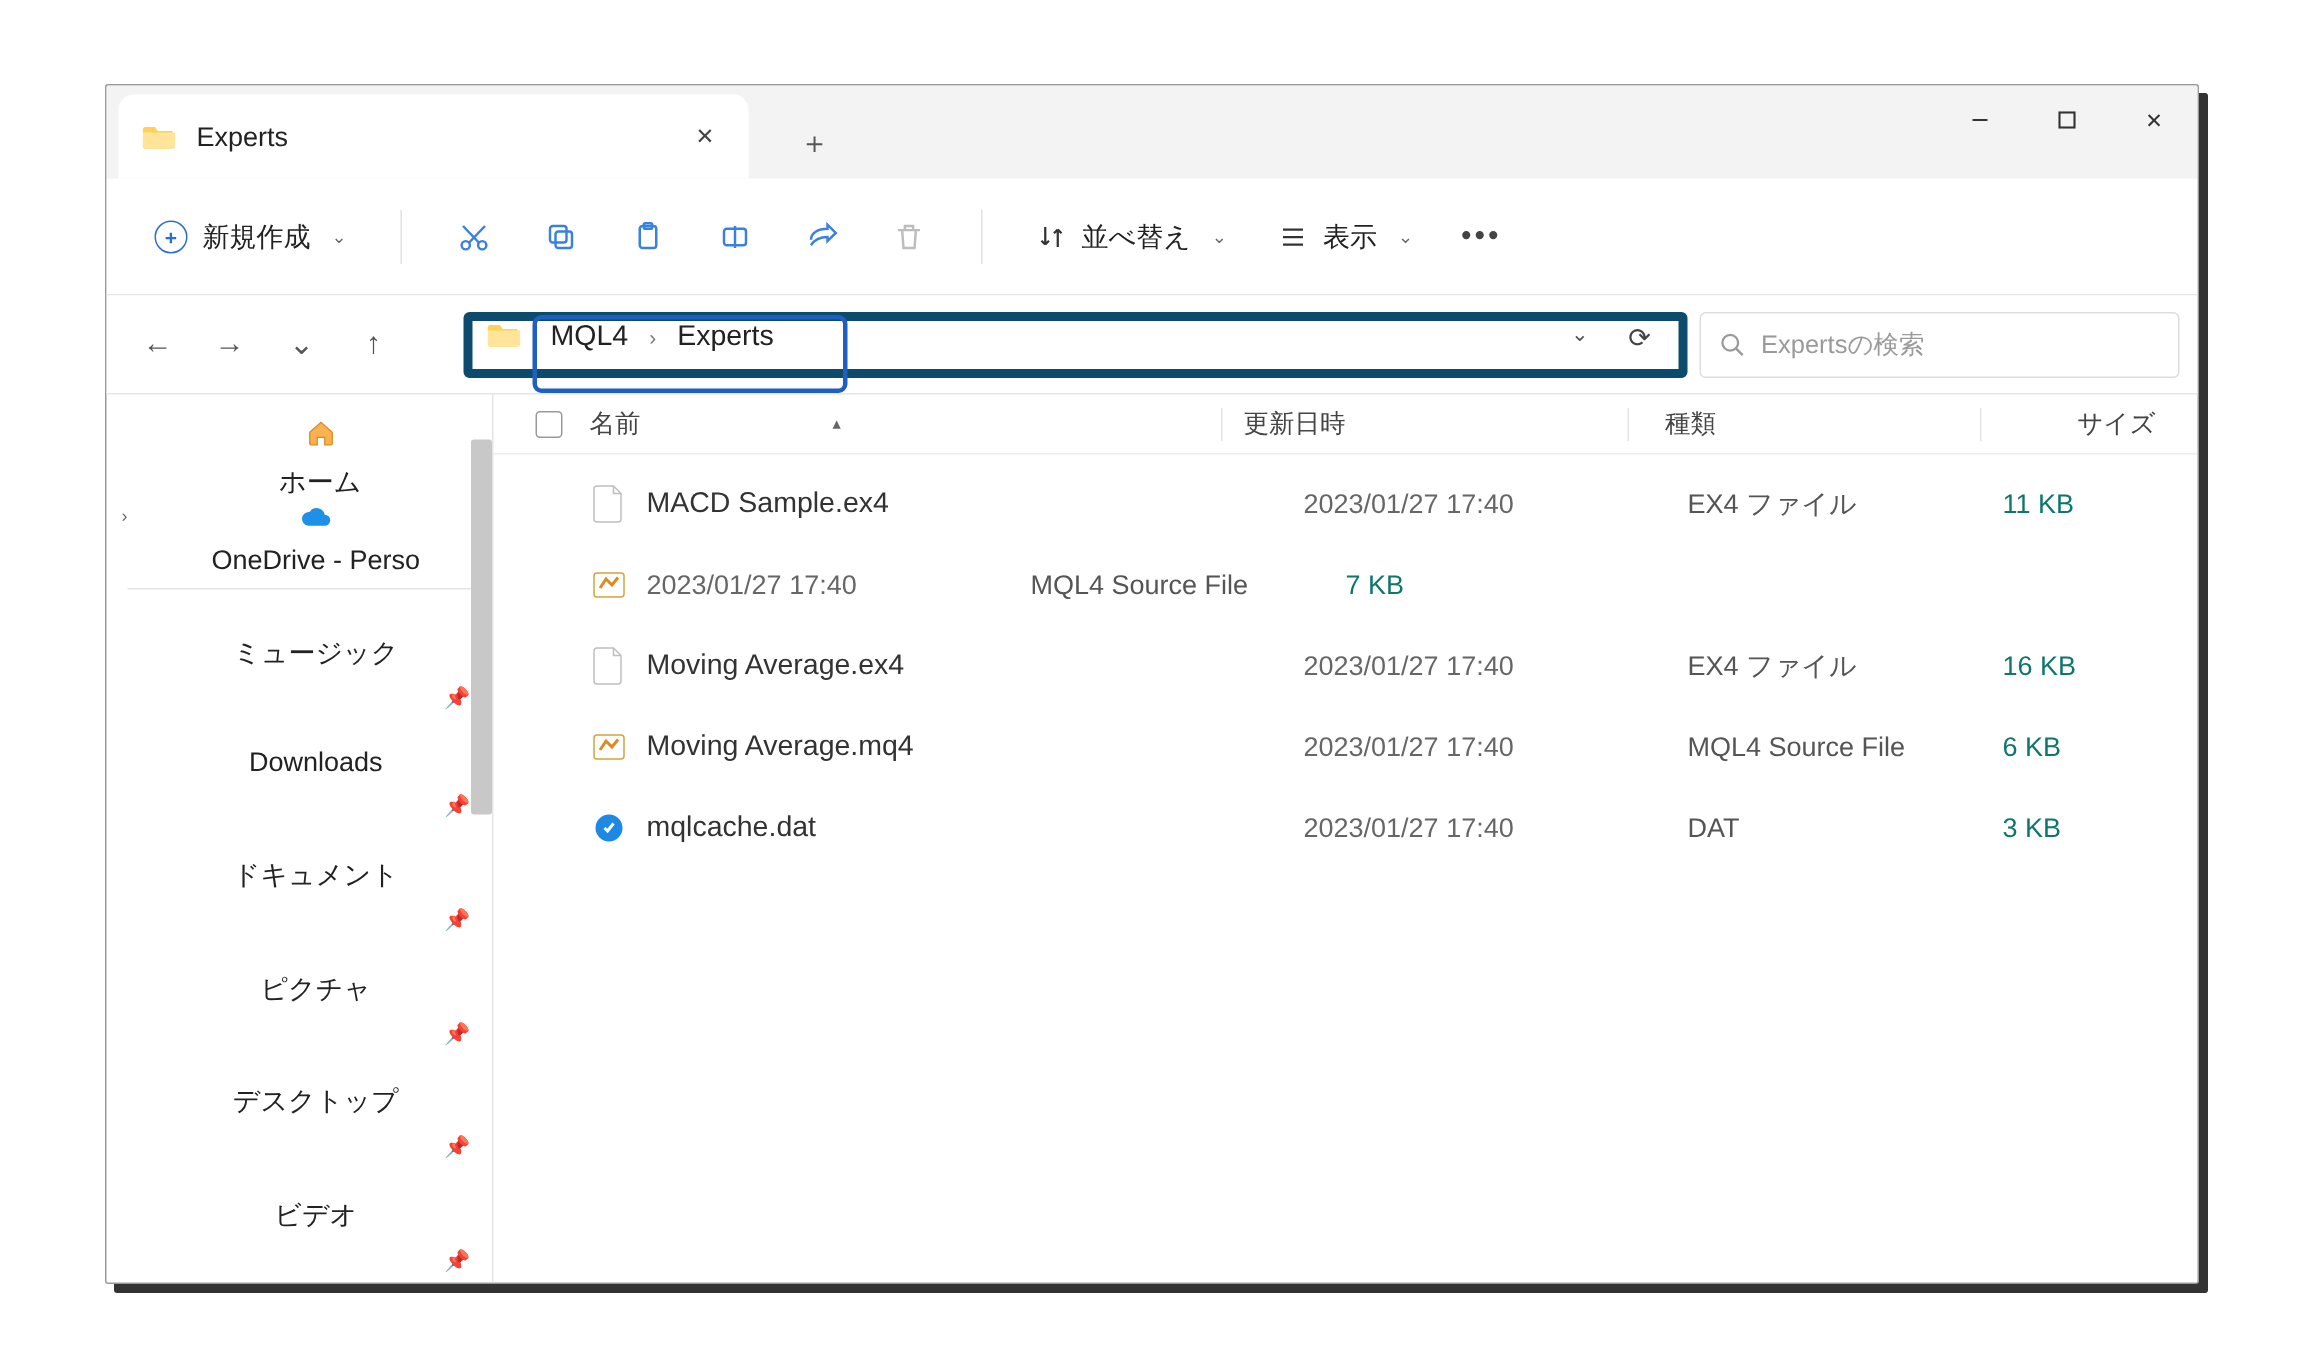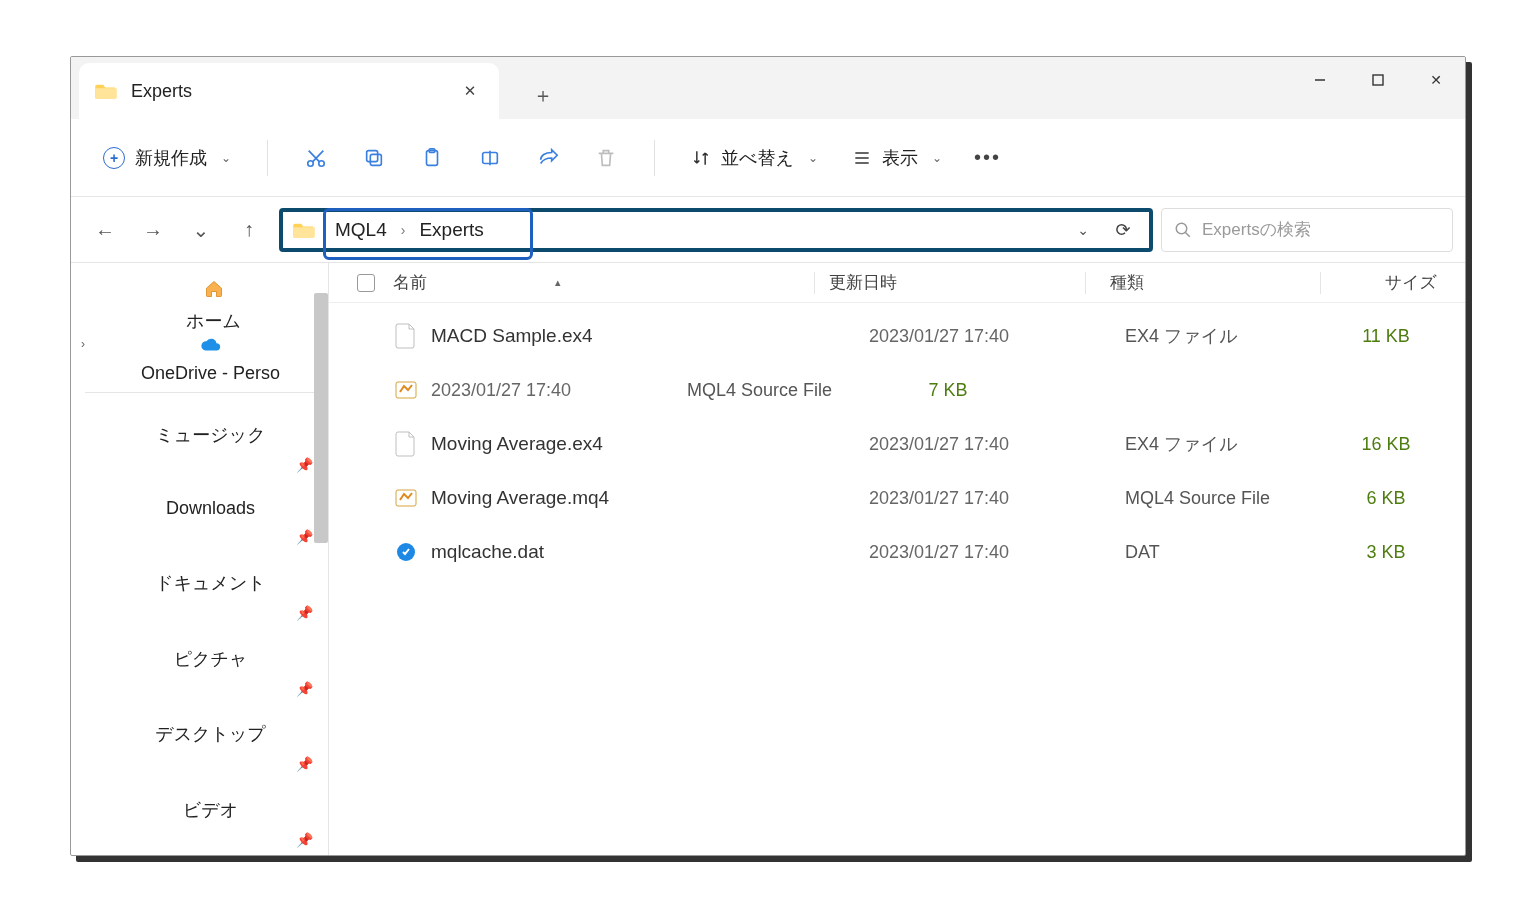--- a/index.html
+++ b/index.html
@@ -106,34 +106,34 @@
     background:#fff;
     display:flex;
     align-items:center;
     padding: 0 12px;
     gap: 8px;
     border-bottom: 1px solid #e5e5e5;
   }
   .nav-arrows { display:flex; align-items:center; gap: 24px; padding: 0 10px;}
   .nav-arrows span { font-size:20px; color:#555; width:24px; text-align:center; }
   .bread-wrap {
-    flex:1; height:44px; border:4px solid #0c4a6e; border-radius:4px;
-    display:flex; align-items:center; padding:0 10px; gap:10px; position:relative;
+    flex:1; height:44px; border:6px solid #0c4a6e; border-radius:4px;
+    display:flex; align-items:flex-start; padding:0 10px; gap:10px; position:relative;margin-left:30px;
   }
   .bread-folder { width:22px; height:18px; }
   .bread-hl {
     position:absolute; left:40px; top:-4px; height:52px; width:210px;
     border:3px solid #1f5fbf; border-radius:6px; pointer-events:none;
   }
   .bread-path { display:flex; align-items:center; gap:14px; font-size:19px; color:#222; padding-left:10px;}
   .bread-sep { color:#777; font-size:14px;}
   .bread-drop { margin-left:auto; color:#555; font-size:14px; padding:0 8px;}
   .refresh { width:32px; font-size:18px; color:#444; text-align:center; }
   .search-wrap {
-    width:292px; height:44px; border:1px solid #ddd; border-radius:4px;
+    width:320px; height:44px; border:1px solid #ddd; border-radius:4px;
     display:flex; align-items:center; padding:0 12px; gap:10px; color:#888;
   }
   .search-wrap input {
     border:none; outline:none; font-size:17px; color:#444; flex:1; background:transparent;
   }
   .search-wrap input::placeholder { color:#9a9a9a; }
 
   
   .body {
     flex:1; display:flex; overflow:hidden; position:relative;
@@ -171,21 +171,21 @@
   .col-size { width:130px; text-align:right; padding-right:28px;}
   .vline { width:1px; height:22px; background:#e5e5e5; margin-right:14px;}
   .rows { padding-top:6px;}
   .row {
     height:54px; display:flex; align-items:center; padding-left:64px; font-size:19px; color:#333;
   }
   .row .fi { width:26px; height:26px; margin-right:12px; display:flex; align-items:center; justify-content:center;}
   .row .rname { flex:1; }
   .row .rdate { width:256px; color:#666; font-size:18px;}
   .row .rtype { width:210px; color:#555; font-size:18px;}
-  .row .rsize { width:130px; text-align:center; padding-right:28px; color:#4d7c0f; font-size:18px;}
+  .row .rsize { width:130px; text-align:left; padding-right:28px; color:#0f766e; font-size:18px;}
 
   
   .status {
     height:34px; border-top:1px solid #e5e5e5;
     display:flex; align-items:center; padding:0 10px; font-size:17px; color:#1a63c6;
   }
   .status .ssep { width:1px; height:20px; background:#ddd; margin:0 12px;}
   .view-btns { margin-left:auto; display:flex; gap:6px;}
   .view-btns div {
     width:26px; height:22px; border:1px solid #bbb; display:flex; align-items:center; justify-content:center;

